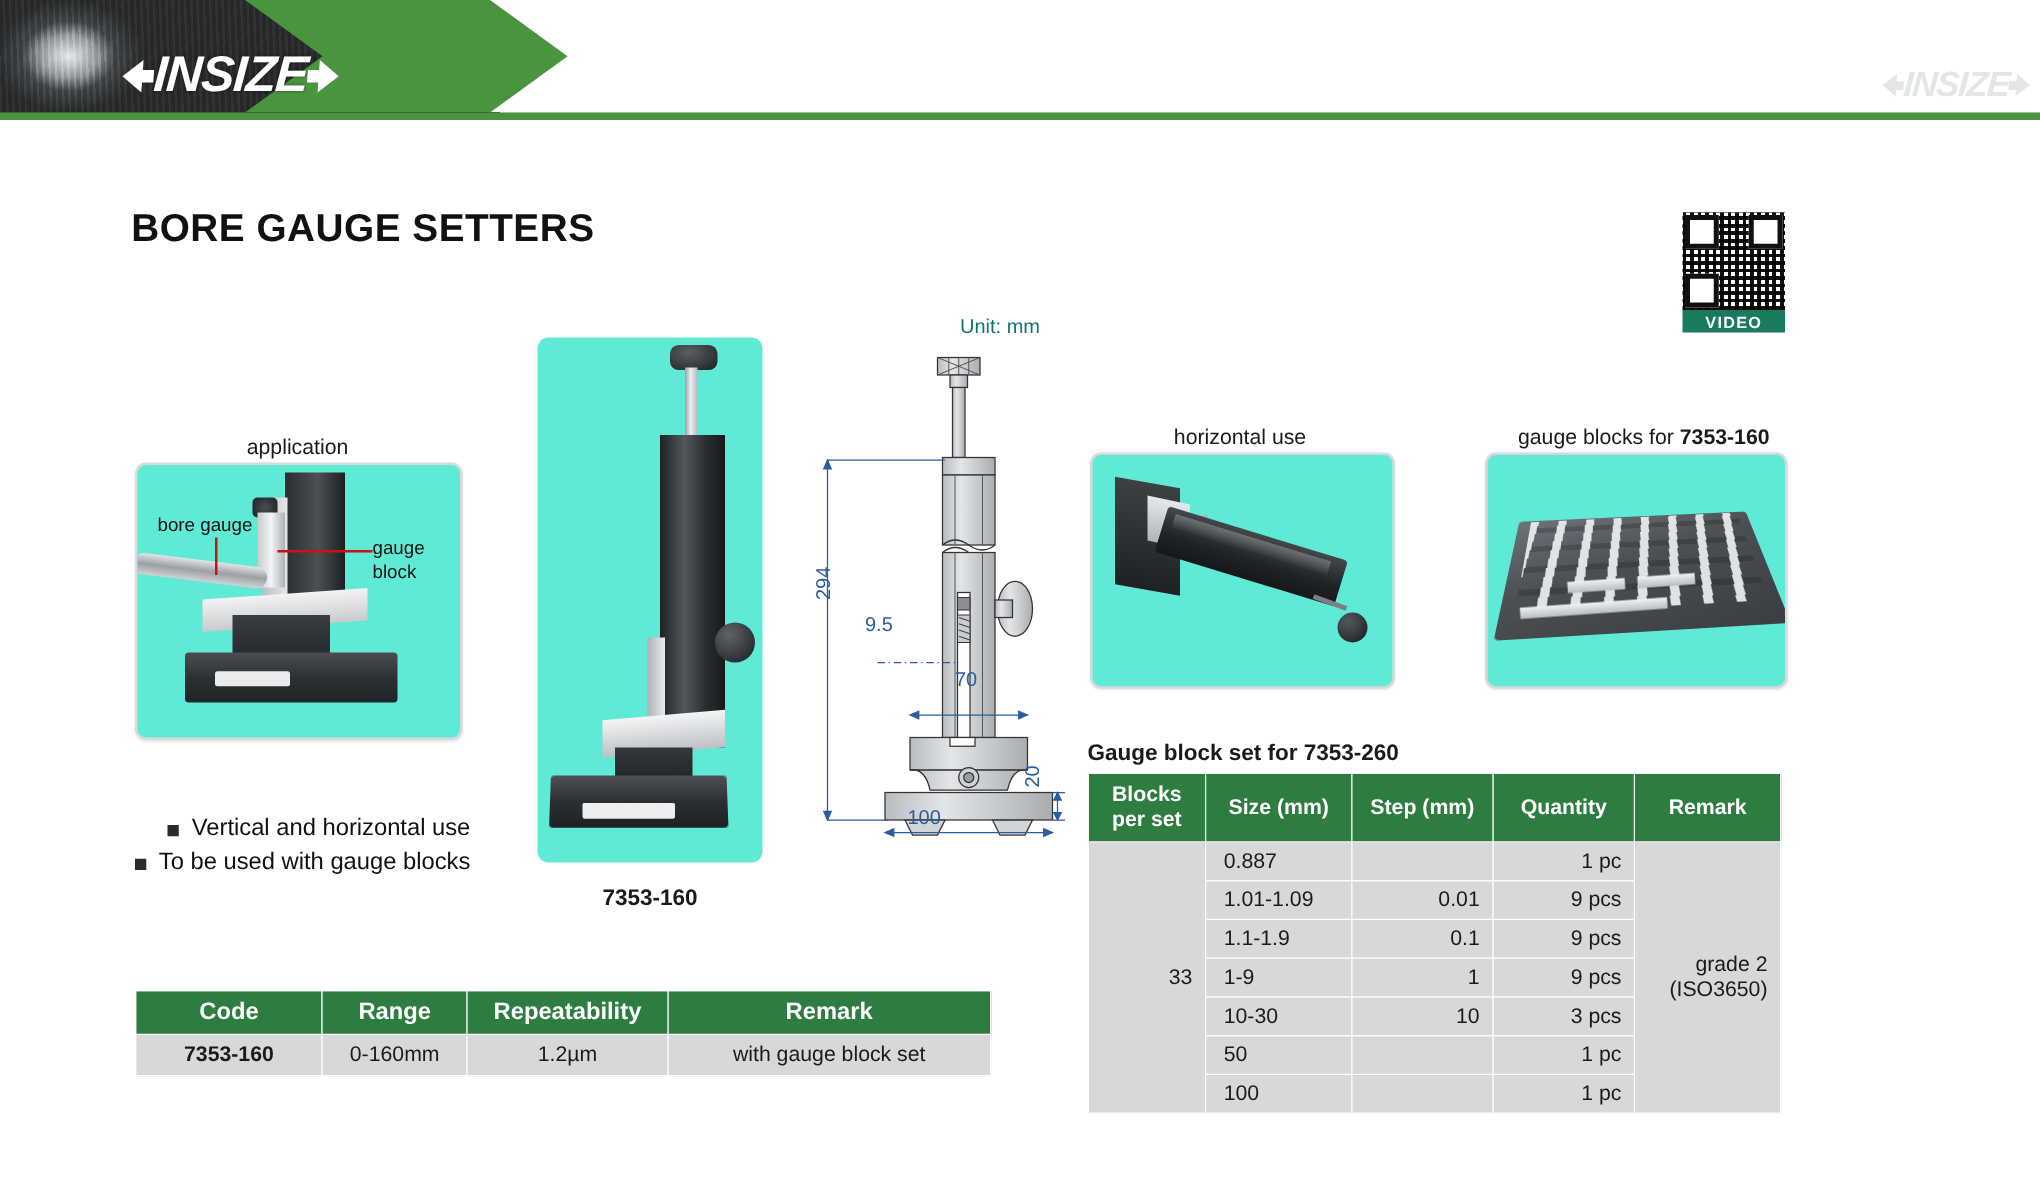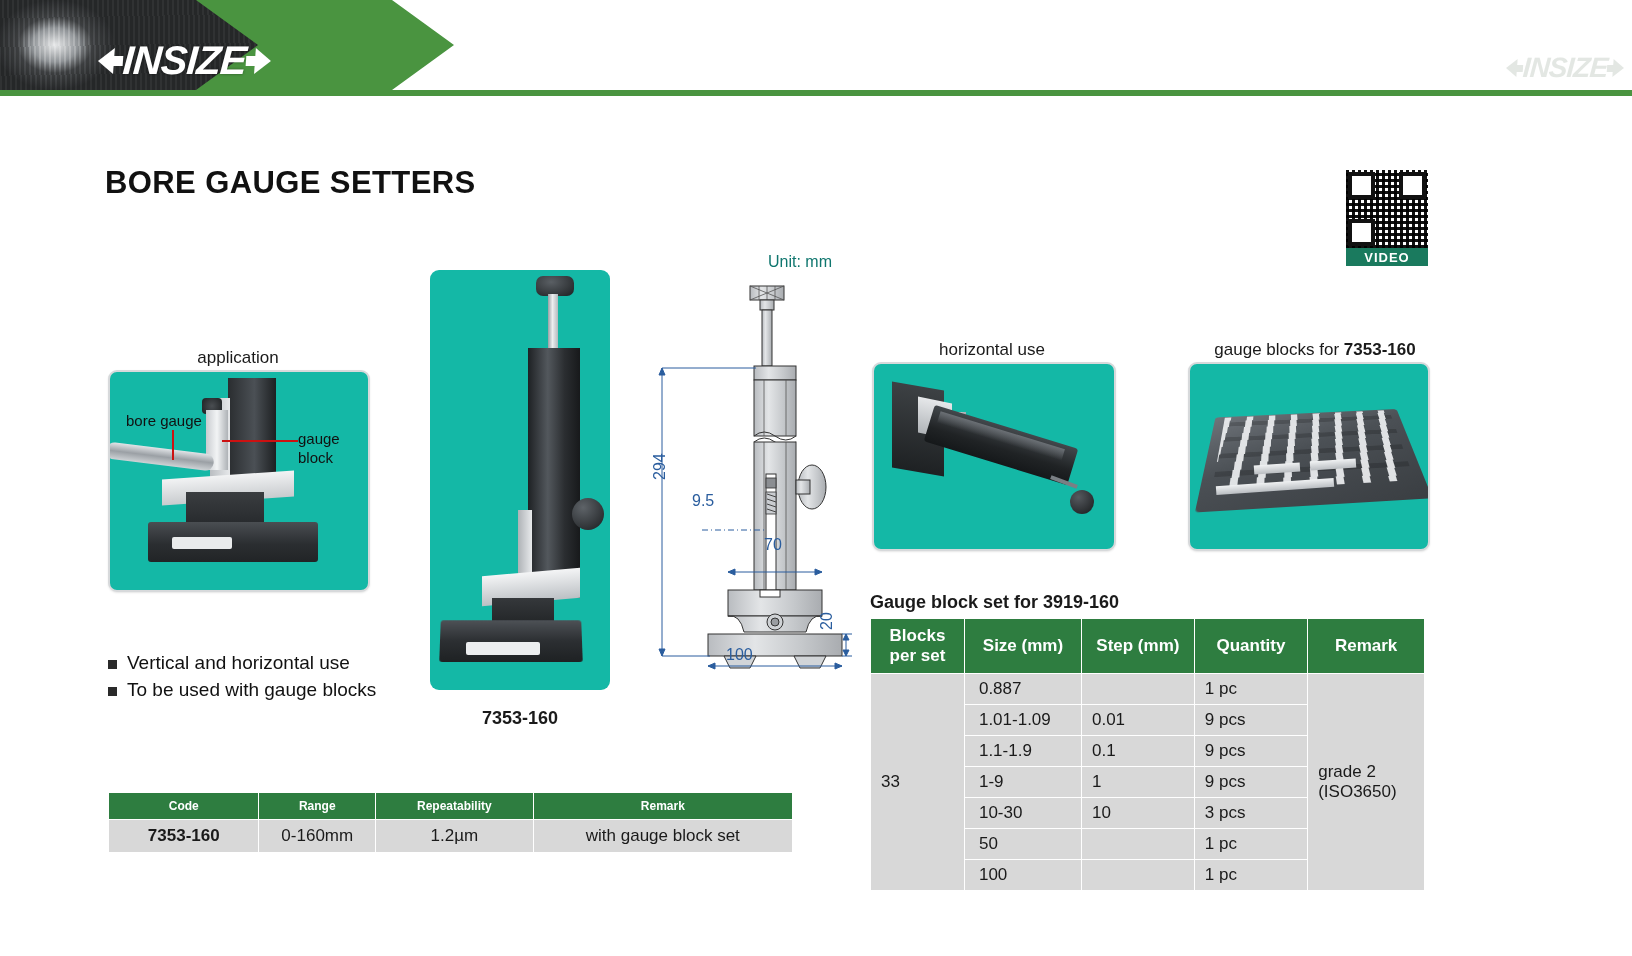--- a/index.html
+++ b/index.html
@@ -109,21 +109,21 @@
     border:4px solid #111;box-shadow:inset 0 0 0 3px #fff;
   }
   .video-badge{
     width:82px;height:18px;background:#1a7a5e;color:#fff;
     font-size:13px;font-weight:bold;letter-spacing:1px;
     display:flex;align-items:center;justify-content:center;
   }
 
   
   .photo-box{
-    position:absolute;background:#14b8a6;border:2px solid #d7d9db;border-radius:9px;
+    position:absolute;background:#5eead4;border:2px solid #d7d9db;border-radius:9px;
     box-shadow:0 1px 2px rgba(0,0,0,0.10);overflow:hidden;
   }
   .cap{position:absolute;font-size:17px;color:#1a1a1a;text-align:center;}
 
   
   #application-caption{left:108px;top:348px;width:260px;}
   #application-photo{left:108px;top:370px;width:258px;height:218px;}
   .app-base{
     position:absolute;left:38px;top:150px;width:170px;height:40px;
     background:linear-gradient(180deg,#4a4e52 0%,#2b2e31 55%,#212426 100%);
@@ -188,21 +188,21 @@
     background:radial-gradient(circle at 35% 30%,#5e6368,#1a1d1f);border-radius:50%;}
   #product-code{left:430px;top:708px;width:180px;font-size:18px;font-weight:bold;}
 
   
   #tech-drawing{position:absolute;left:640px;top:250px;width:220px;height:420px;}
   .dim-text{position:absolute;color:#2a5d9e;font-size:16px;}
   .unit-text{position:absolute;left:768px;top:253px;color:#0f766e;font-size:16px;}
 
   
   #features{position:absolute;left:108px;top:652px;}
-  .feat{display:flex;align-items:flex-start;gap:10px;font-size:19px;color:#111;margin-bottom:5px;}
+  .feat{display:flex;align-items:flex-start;gap:10px;font-size:19px;color:#111;margin-bottom:5px;justify-content:flex-end;}
   .feat .sq{width:9px;height:9px;background:#2a2a2a;margin-top:8px;flex:0 0 auto;}
 
   
   #horizontal-caption{left:872px;top:340px;width:240px;}
   #horizontal-photo{left:872px;top:362px;width:240px;height:185px;}
   .hz-plate{position:absolute;left:18px;top:22px;width:52px;height:86px;
     background:linear-gradient(180deg,#3d4144,#1e2123);transform:skewY(10deg);}
   .hz-body{position:absolute;left:52px;top:62px;width:150px;height:38px;
     background:linear-gradient(180deg,#43484c,#202325 60%,#15181a);transform:rotate(17deg);border-radius:3px;}
   .hz-rail{position:absolute;left:62px;top:66px;width:130px;height:12px;
@@ -227,29 +227,29 @@
       repeating-linear-gradient(0deg, transparent 0 16px, rgba(0,0,0,0.18) 16px 22px);
   }
   .gb-bar{position:absolute;background:linear-gradient(180deg,#f0f2f3,#b9bdc1);}
 
   
   table{border-collapse:collapse;position:absolute;}
   th{background:#2e7d40;color:#fff;font-weight:bold;border:1px solid #ffffff;}
   td{background:#d8d8d8;border:1px solid #ffffff;color:#1a1a1a;}
 
   #spec-table{left:108px;top:792px;width:685px;font-size:17px;}
-  #spec-table th{padding:6px 4px;font-size:12px;}
+  #spec-table th{padding:6px 4px;font-size:19px;}
   #spec-table td{padding:6px 4px;text-align:center;}
   #spec-table td.code-cell{font-weight:bold;}
 
   #gb-table-title{position:absolute;left:870px;top:592px;font-size:18px;font-weight:bold;}
   #gb-table{left:870px;top:618px;width:555px;font-size:17px;}
   #gb-table th{padding:7px 4px;font-size:17px;text-align:center;}
   #gb-table td{padding:5px 10px;}
-  #gb-table td.num{text-align:left;}
+  #gb-table td.num{text-align:right;}
   #gb-table td.sizecell{text-align:left;padding-left:14px;}
 </style>
 </head>
 <body>
 
 <div class="header">
   <div class="header-photo"></div>
   <div class="header-green"></div>
   <div class="header-white-cut"></div>
   <div class="logo">
@@ -417,21 +417,21 @@
   <span>gauge blocks for </span><b>7353-160</b>
 </div>
 <div class="photo-box" id="blocks-photo">
   <div class="gb-tray"></div>
   <div class="gb-blocks"></div>
   <div class="gb-bar" style="left:26px;top:118px;width:118px;height:9px;transform:rotate(-4deg);"></div>
   <div class="gb-bar" style="left:64px;top:100px;width:46px;height:9px;transform:rotate(-4deg);"></div>
   <div class="gb-bar" style="left:120px;top:96px;width:46px;height:9px;transform:rotate(-4deg);"></div>
 </div>
 
-<div id="gb-table-title">Gauge block set for 3919-160</div>
+<div id="gb-table-title">Gauge block set for 7353-260</div>
 <table id="gb-table">
   <thead>
     <tr>
       <th style="width:92px;">
         <span>Blocks</span><br>
         <span>per set</span>
       </th>
       <th style="width:120px;">Size (mm)</th>
       <th style="width:118px;">Step (mm)</th>
       <th style="width:113px;">Quantity</th>

